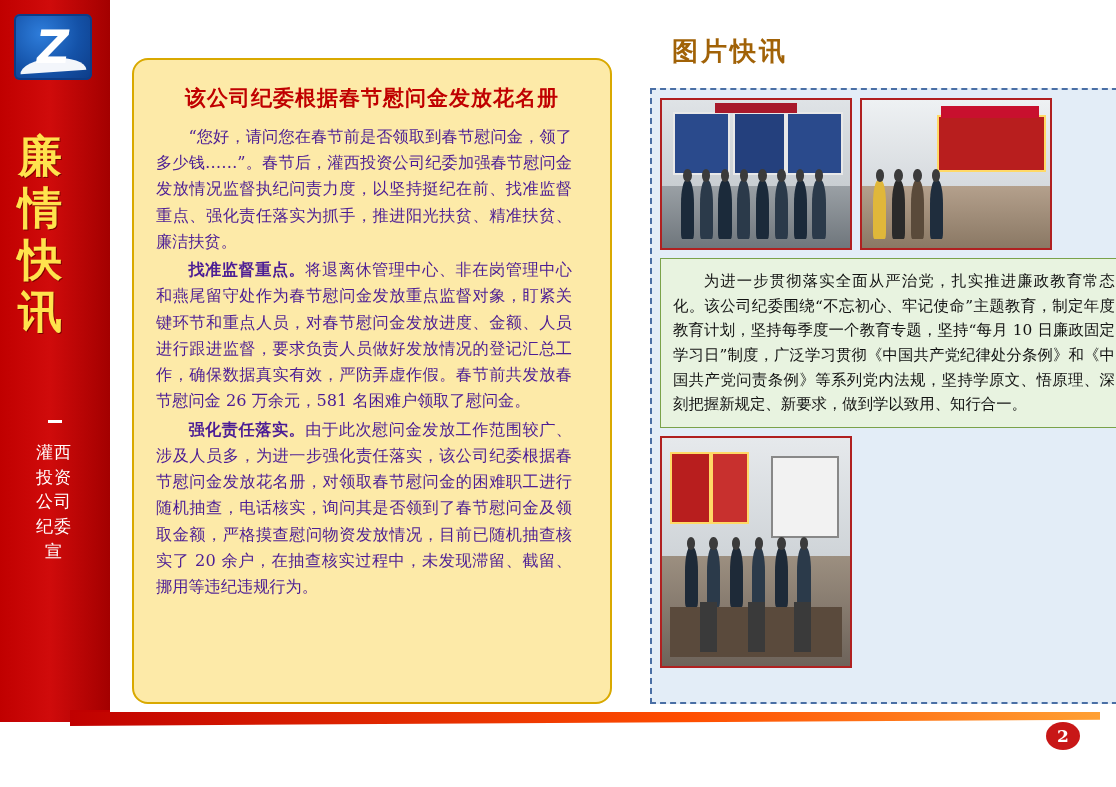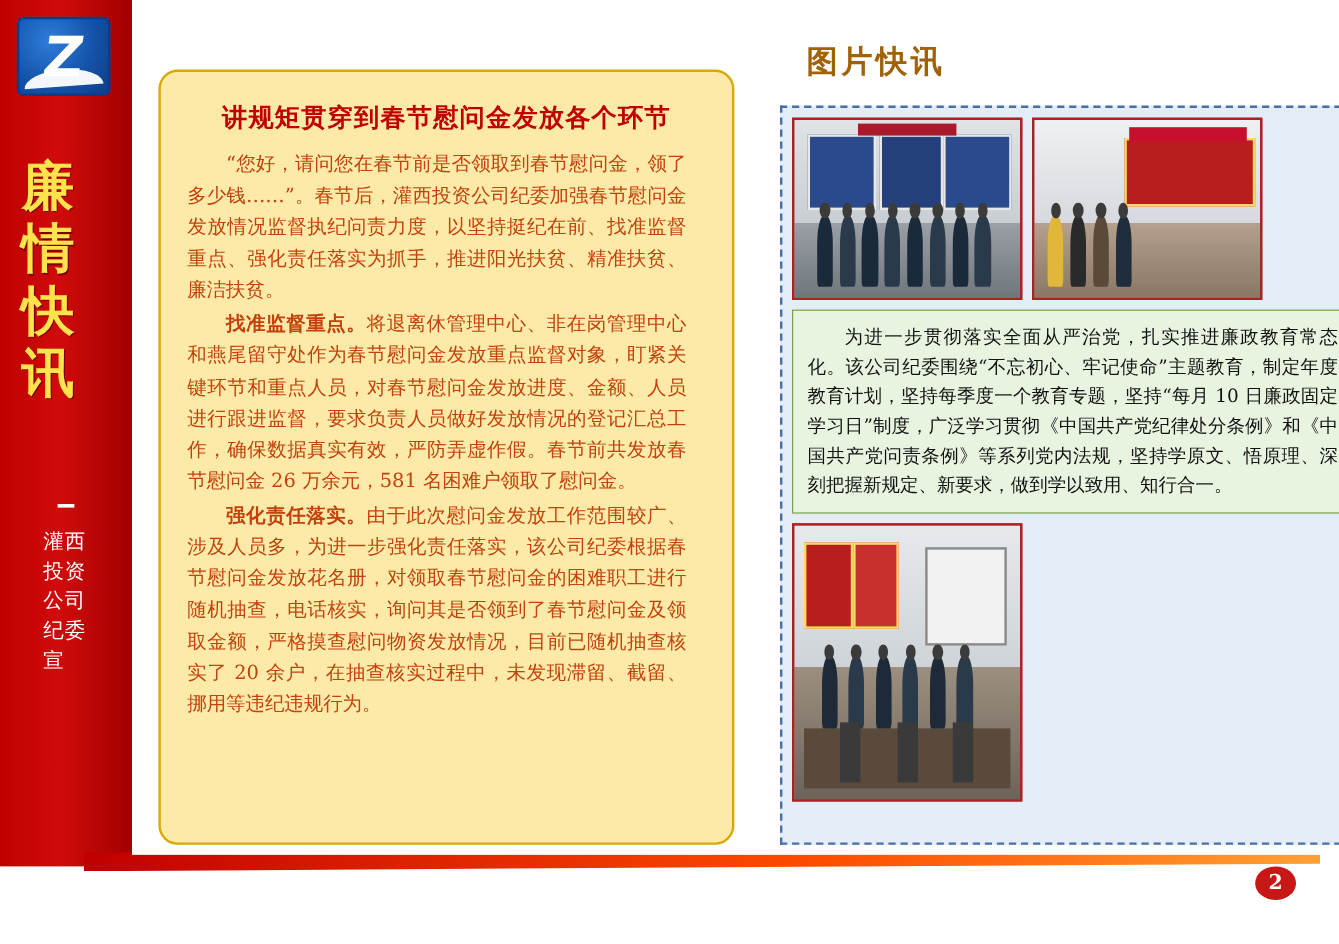--- a/index.html
+++ b/index.html
@@ -40,41 +40,41 @@
     letter-spacing:2px;
     text-shadow:1px 1px 0 #7a0000;
   }
   .banner-dash{
     position:absolute;left:48px;top:420px;width:14px;height:3px;background:#ffffff;
   }
   .banner-sub{
     position:absolute;left:36px;top:440px;width:36px;
     color:#ffffff;
     font-family:"DejaVu Serif","Liberation Serif",serif;
-    font-size:17px;line-height:1.45;letter-spacing:1px;
+    font-size:17px;line-height:1.45;text-align:center;letter-spacing:1px;
   }
   
   .article{
     position:absolute;left:132px;top:58px;width:480px;height:646px;
     background:#fdeaa8;
     border:2px solid #d9a900;
     border-radius:16px;
     box-sizing:border-box;
     padding:18px 22px 10px 22px;
   }
   .article h1{
     margin:6px 0 12px 0;
     font-family:"DejaVu Serif","Liberation Serif",serif;
     font-size:21px;font-weight:bold;color:#c00000;text-align:center;
     letter-spacing:1px;
   }
   .article p{
     margin:0 16px 2px 0;
     font-family:"DejaVu Serif","Liberation Serif",serif;
-    font-size:16.2px;line-height:1.62;color:#c2410c;
+    font-size:16.2px;line-height:1.62;color:#4c1d95;
     text-align:justify;text-indent:2em;
   }
   .article p b{font-weight:bold;}
   
   .right-head{
     position:absolute;left:672px;top:34px;
     font-family:"DejaVu Serif","Liberation Serif",serif;
     font-size:26px;font-weight:bold;color:#a16207;letter-spacing:3px;
   }
   .right-box{
@@ -157,21 +157,21 @@
   <div class="logo">
     <div class="glyph">Z</div>
     <div class="swoosh"></div>
   </div>
   <div class="banner-title">廉情快讯</div>
   <div class="banner-dash"></div>
   <div class="banner-sub">灌西投资公司纪委宣</div>
 </div>
 
 <div class="article">
-  <h1>讲规矩贯穿到春节慰问金发放各个环节</h1>
+  <h1>该公司纪委根据春节慰问金发放花名册</h1>
   <p>“您好，请问您在春节前是否领取到春节慰问金，领了多少钱……”。春节后，灌西投资公司纪委加强春节慰问金发放情况监督执纪问责力度，以坚持挺纪在前、找准监督重点、强化责任落实为抓手，推进阳光扶贫、精准扶贫、廉洁扶贫。</p>
   <p><b>找准监督重点。</b>将退离休管理中心、非在岗管理中心和燕尾留守处作为春节慰问金发放重点监督对象，盯紧关键环节和重点人员，对春节慰问金发放进度、金额、人员进行跟进监督，要求负责人员做好发放情况的登记汇总工作，确保数据真实有效，严防弄虚作假。春节前共发放春节慰问金 26 万余元，581 名困难户领取了慰问金。</p>
   <p><b>强化责任落实。</b>由于此次慰问金发放工作范围较广、涉及人员多，为进一步强化责任落实，该公司纪委根据春节慰问金发放花名册，对领取春节慰问金的困难职工进行随机抽查，电话核实，询问其是否领到了春节慰问金及领取金额，严格摸查慰问物资发放情况，目前已随机抽查核实了 20 余户，在抽查核实过程中，未发现滞留、截留、挪用等违纪违规行为。</p>
 </div>
 
 <div class="right-head">图片快讯</div>
 
 <div class="right-box">
 
   <div class="photo-row">

